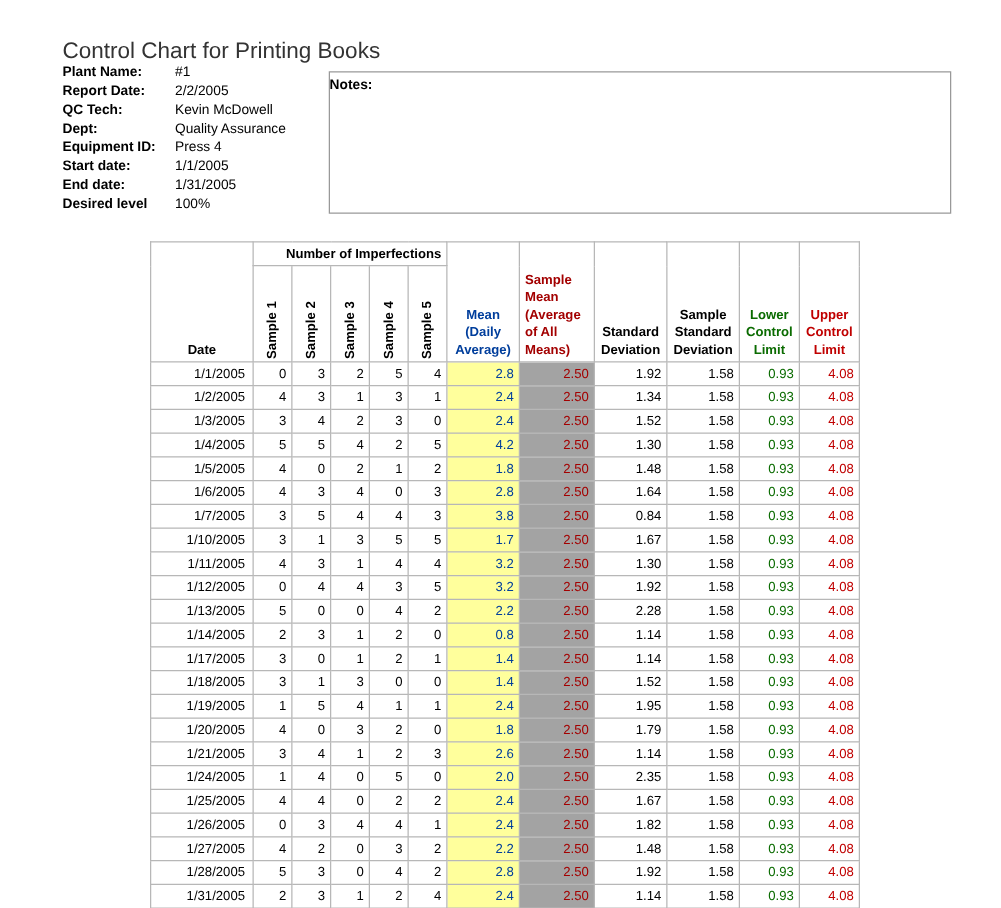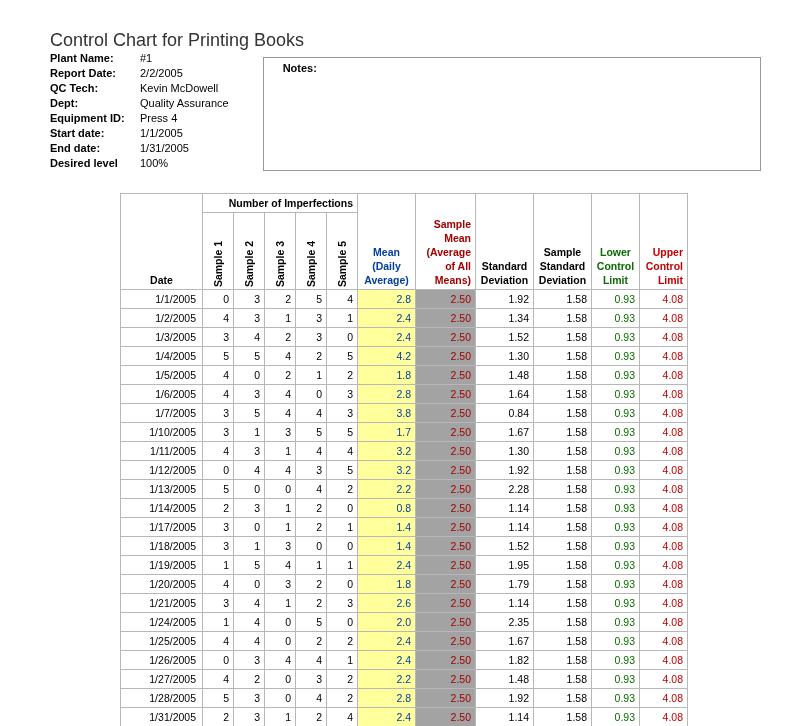--- a/index.html
+++ b/index.html
@@ -3,21 +3,21 @@
 <meta charset="utf-8">
 <style>
   html,body{margin:0;padding:0;background:#fff;font-family:Verdana,Arial,sans-serif;font-size:11px;color:#000}
   .page{width:801px;margin:0 auto;padding:30px 40px 40px 50px;box-sizing:border-box}
   .title{font-size:18px;color:#333;margin-bottom:0;font-weight:400}
   .head-row{display:flex;gap:34px;align-items:flex-end}
   .meta{font-size:11px}
   .meta .row{display:flex;line-height:15px}
   .meta .lab{font-weight:700;width:90px}
   .meta .val{}
-  .notes{border:1px solid #999;flex:1;height:104px;padding:4px 19px;font-size:11px;font-weight:700}
+  .notes{border:1px solid #999;flex:1;height:104px;padding:4px 0;font-size:11px;font-weight:700}
   table{border-collapse:collapse;margin-top:22px;margin-left:70px;table-layout:fixed}
   th,td{border:1px solid #b7b7b7;text-align:right;font-size:10.5px;padding:2px 4px;line-height:14px}
   th{font-weight:700;background:#fff}
   th.rot{height:72px;vertical-align:bottom}
   th.rot>div{writing-mode:vertical-rl;transform:rotate(180deg);white-space:nowrap;margin:0 auto}
   th.big{vertical-align:bottom}
   td.date{text-align:right;padding-right:6px}
   td.samp{text-align:right;width:22px}
   td.mean{color:#003e9c;background:#ffff9c}
   td.smean{color:#a30000;background:#a3a3a3}
@@ -94,25 +94,25 @@
         <col class="csd">
         <col class="cssd">
         <col class="clcl">
         <col class="cucl">
     </colgroup>
     <thead>
       <tr>
         <th rowspan="2" class="big" style="text-align:center">Date</th>
         <th colspan="5" style="">Number of Imperfections</th>
         <th rowspan="2" class="big hdr-mean" style="text-align:center">Mean (Daily Average)</th>
-        <th rowspan="2" class="big hdr-smean" style="text-align:right">Sample Mean (Average of All Means)</th>
+        <th rowspan="2" class="big hdr-smean" style="text-align:left">Sample Mean (Average of All Means)</th>
         <th rowspan="2" class="big" style="text-align:center">Standard Deviation</th>
         <th rowspan="2" class="big" style="text-align:center">Sample Standard Deviation</th>
         <th rowspan="2" class="big hdr-lcl" style="text-align:center">Lower Control Limit</th>
-        <th rowspan="2" class="big hdr-ucl" style="text-align:right">Upper Control Limit</th>
+        <th rowspan="2" class="big hdr-ucl" style="text-align:center">Upper Control Limit</th>
       </tr>
       <tr>
         <th class="rot">
             <div>Sample 1</div>
           </th>
         <th class="rot">
             <div>Sample 2</div>
           </th>
         <th class="rot">
             <div>Sample 3</div>

